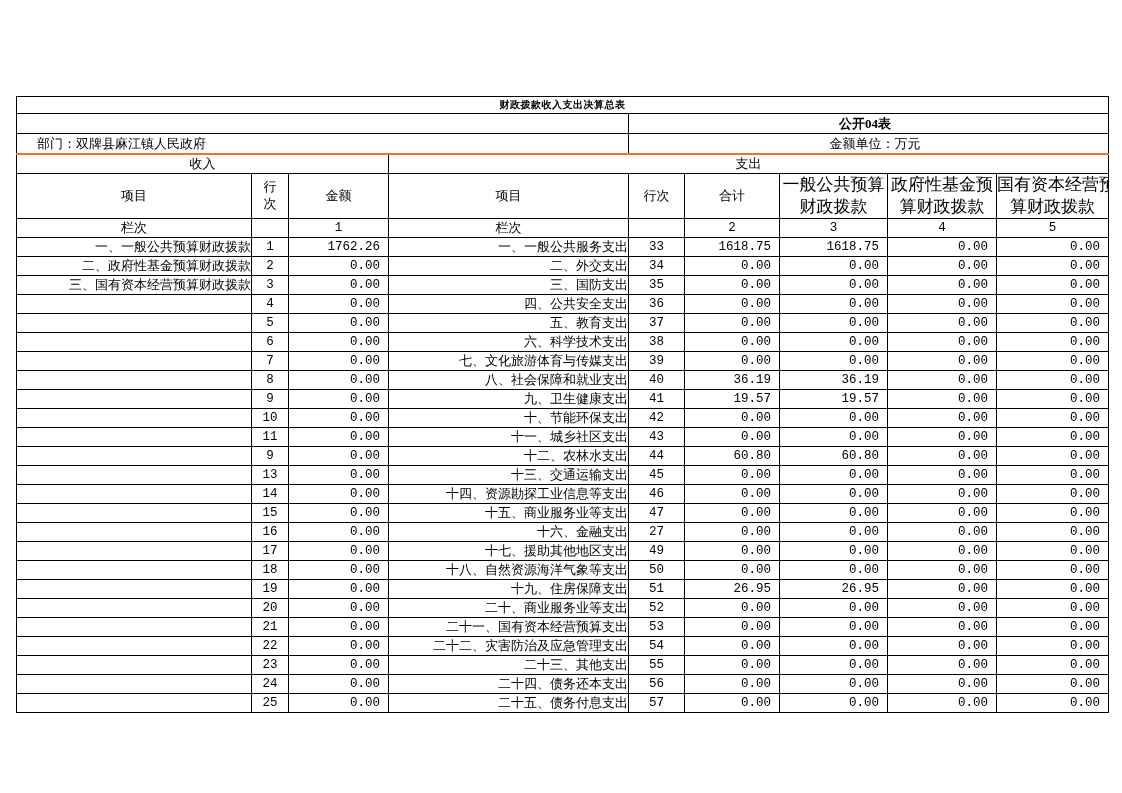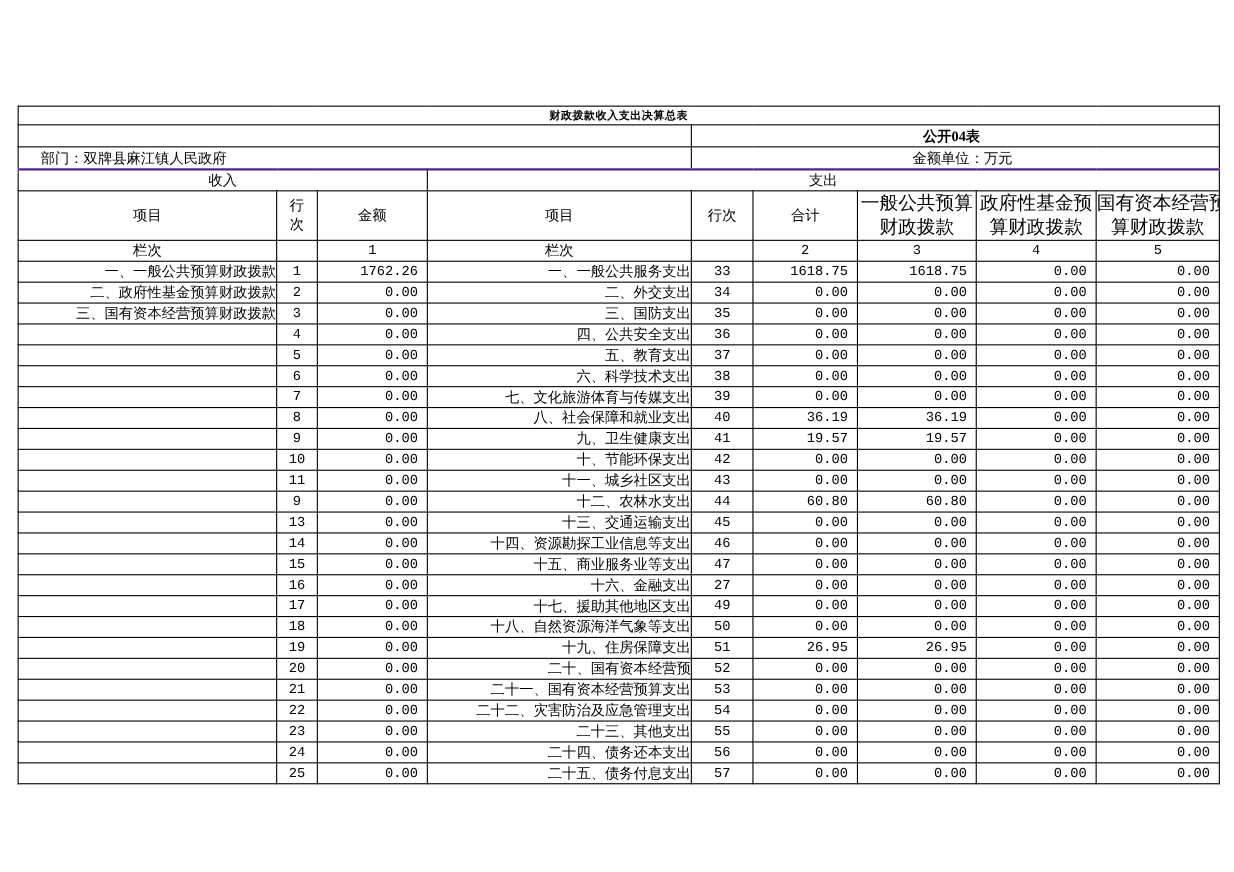--- a/index.html
+++ b/index.html
@@ -36,21 +36,21 @@
     font-size: 10px;
     font-weight: bold;
     text-align: center;
     height: 16px;
     letter-spacing: 0.5px;
   }
   .info-row td { height: 19px; }
   .info-left  { text-align: left;  padding-left: 6px; }
   .info-right { text-align: center; padding-right: 7px; }
   .bold { font-weight: bold; }
-  .thick-bottom { border-bottom: 2px solid #4c1d95; padding-left: 20px; }
+  .thick-bottom { border-bottom: 2px solid #f97316; padding-left: 20px; }
   .section-row td { height: 16px; text-align: center; }
   .colhead-row th { height: 32px; text-align: center; line-height: 1.3; }
   .two-line { font-size: 17px; line-height: 1.28; }
   .lanci-row td { height: 17px; text-align: center; }
   .data-row td { height: 17.6px; }
   .num {
     font-family: "Liberation Mono", "DejaVu Sans Mono", monospace;
     font-size: 12.5px;
   }
   .center { text-align: center; }
@@ -338,21 +338,21 @@
     <td class="num center">51</td>
     <td class="num amount">26.95</td>
     <td class="num amount">26.95</td>
     <td class="num amount">0.00</td>
     <td class="num amount">0.00</td>
   </tr>
         <tr class="data-row">
     <td class="item"></td>
     <td class="num center">20</td>
     <td class="num amount">0.00</td>
-    <td class="item">二十、国有资本经营预</td>
+    <td class="item">二十、商业服务业等支出</td>
     <td class="num center">52</td>
     <td class="num amount">0.00</td>
     <td class="num amount">0.00</td>
     <td class="num amount">0.00</td>
     <td class="num amount">0.00</td>
   </tr>
         <tr class="data-row">
     <td class="item"></td>
     <td class="num center">21</td>
     <td class="num amount">0.00</td>

